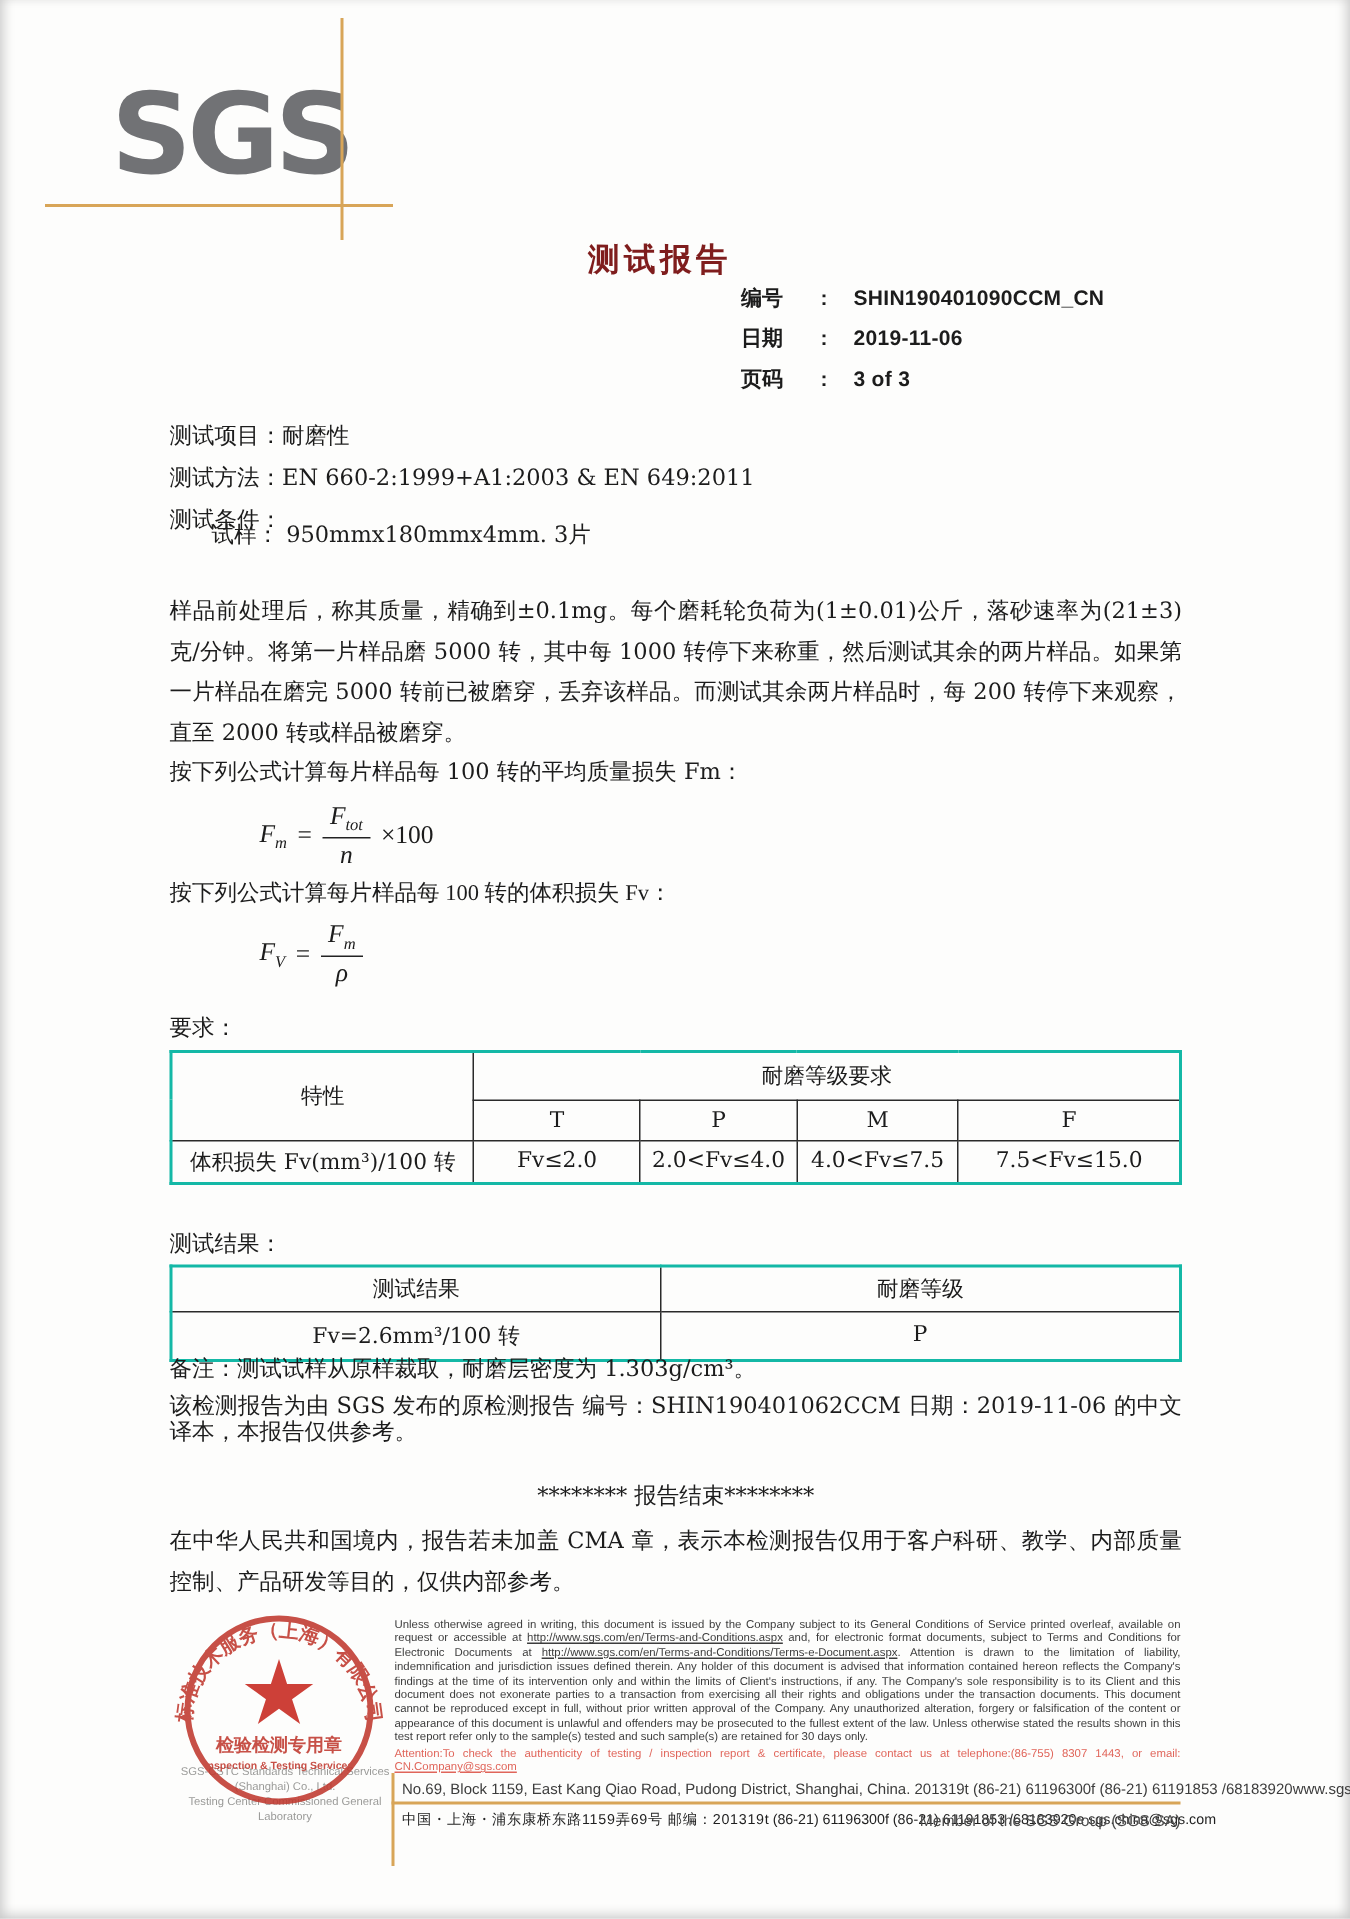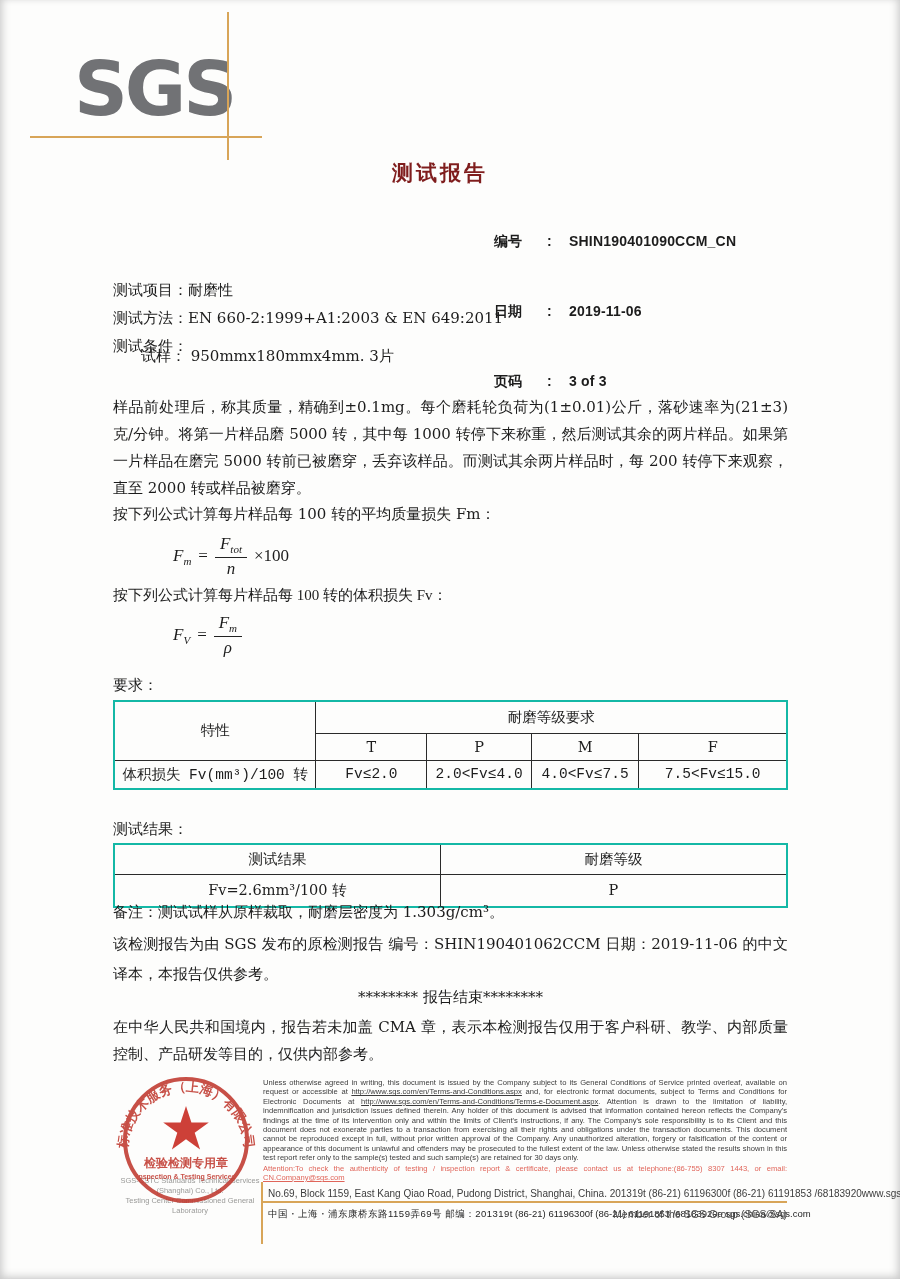--- a/index.html
+++ b/index.html
@@ -16,21 +16,21 @@
     font-size:96px; letter-spacing:-4px; transform:scale(0.78,0.78); transform-origin:left top;
   }
   .logo-cross-v { position:absolute; left:227px; top:12px; width:2px; height:148px; background:#d8a558; }
   .logo-cross-h { position:absolute; left:30px; top:136px; width:232px; height:2px; background:#d8a558; }
   
   .report-title {
     position:absolute; left:340px; top:159px; width:200px; text-align:center;
     font-family:"DejaVu Sans", sans-serif; font-weight:bold; font-size:21px; letter-spacing:3px; color:#7f1d1d;
   }
   .meta { position:absolute; left:494px; top:190px; }
-  .meta-row { display:flex; height:27px; align-items:flex-start;margin-top:43px; }
+  .meta-row { display:flex; height:27px; align-items:flex-start; }
   .meta-label { width:53px; font-family:"DejaVu Sans", sans-serif; font-weight:bold; font-size:14px; }
   .meta-colon { width:22px; font-family:"Liberation Sans", sans-serif; font-weight:bold; font-size:14px; }
   .meta-value { font-family:"Liberation Sans", sans-serif; font-weight:bold; font-size:14px; letter-spacing:.2px; }
   
   .content { position:absolute; left:113px; width:675px; font-size:15px; }
   .line-item    { top:281px; } .line-method { top:309px; }
   .line-cond    { top:337px; } .line-sample { top:347px; padding-left:28px; }
   .para-proc    { top:394px; line-height:27px; text-align:justify; }
   .f1-intro     { top:505px; } .f2-intro { top:586px;font-family:Liberation Serif, serif; }
   .req-label    { top:676px; } .result-label { top:820px; }
@@ -43,25 +43,25 @@
   .frac .den { padding-top:1px; }
   .f-times { font-style:normal; }
   
   table { position:absolute; left:113px; width:675px; border-collapse:collapse; table-layout:fixed;
           font-size:14.5px; font-family:"DejaVu Serif", serif; }
   .table-req { top:700px; } .table-res { top:843px; }
   th, td { border:1.5px solid #2a2a2a; text-align:center; font-weight:normal; padding:4px 2px; }
   table { border:2px solid #14b8a6; }
   .table-req tr:nth-child(1) th { height:32px; }
   .table-req tr:nth-child(2) th { height:27px; }
-  .table-req tr:nth-child(3) td { height:24px;font-family:Liberation Mono, monospace; }
+  .table-req tr:nth-child(3) td { height:24px; }
   .table-res tr:nth-child(1) th { height:30px; }
   .table-res tr:nth-child(2) td { height:33px; }
   .remark-line { top:903px; }
-  .trans-note  { top:929px; line-height:30px; text-align:justify; }
+  .trans-note  { top:929px; line-height:17px; text-align:justify; }
   .end-line    { top:988px; text-align:center; }
   .cma-note    { top:1014px; line-height:27px; text-align:justify; }
   
   .company-lines { position:absolute; left:110px; top:1176px; width:160px; z-index:1;
     font-family:"Liberation Sans", sans-serif; font-size:7.5px; line-height:10px; color:#9a9a98; text-align:center; }
   .stamp { position:absolute; left:116px; top:1074px; z-index:2; opacity:.88; }
   .footer-right { position:absolute; left:263px; top:1078px; width:524px;
     font-family:"Liberation Sans", sans-serif; font-size:7.6px; line-height:9.4px; color:#3c3c3c; }
   .disclaimer { text-align:justify; }
   .disclaimer a { color:#3c3c3c; }

